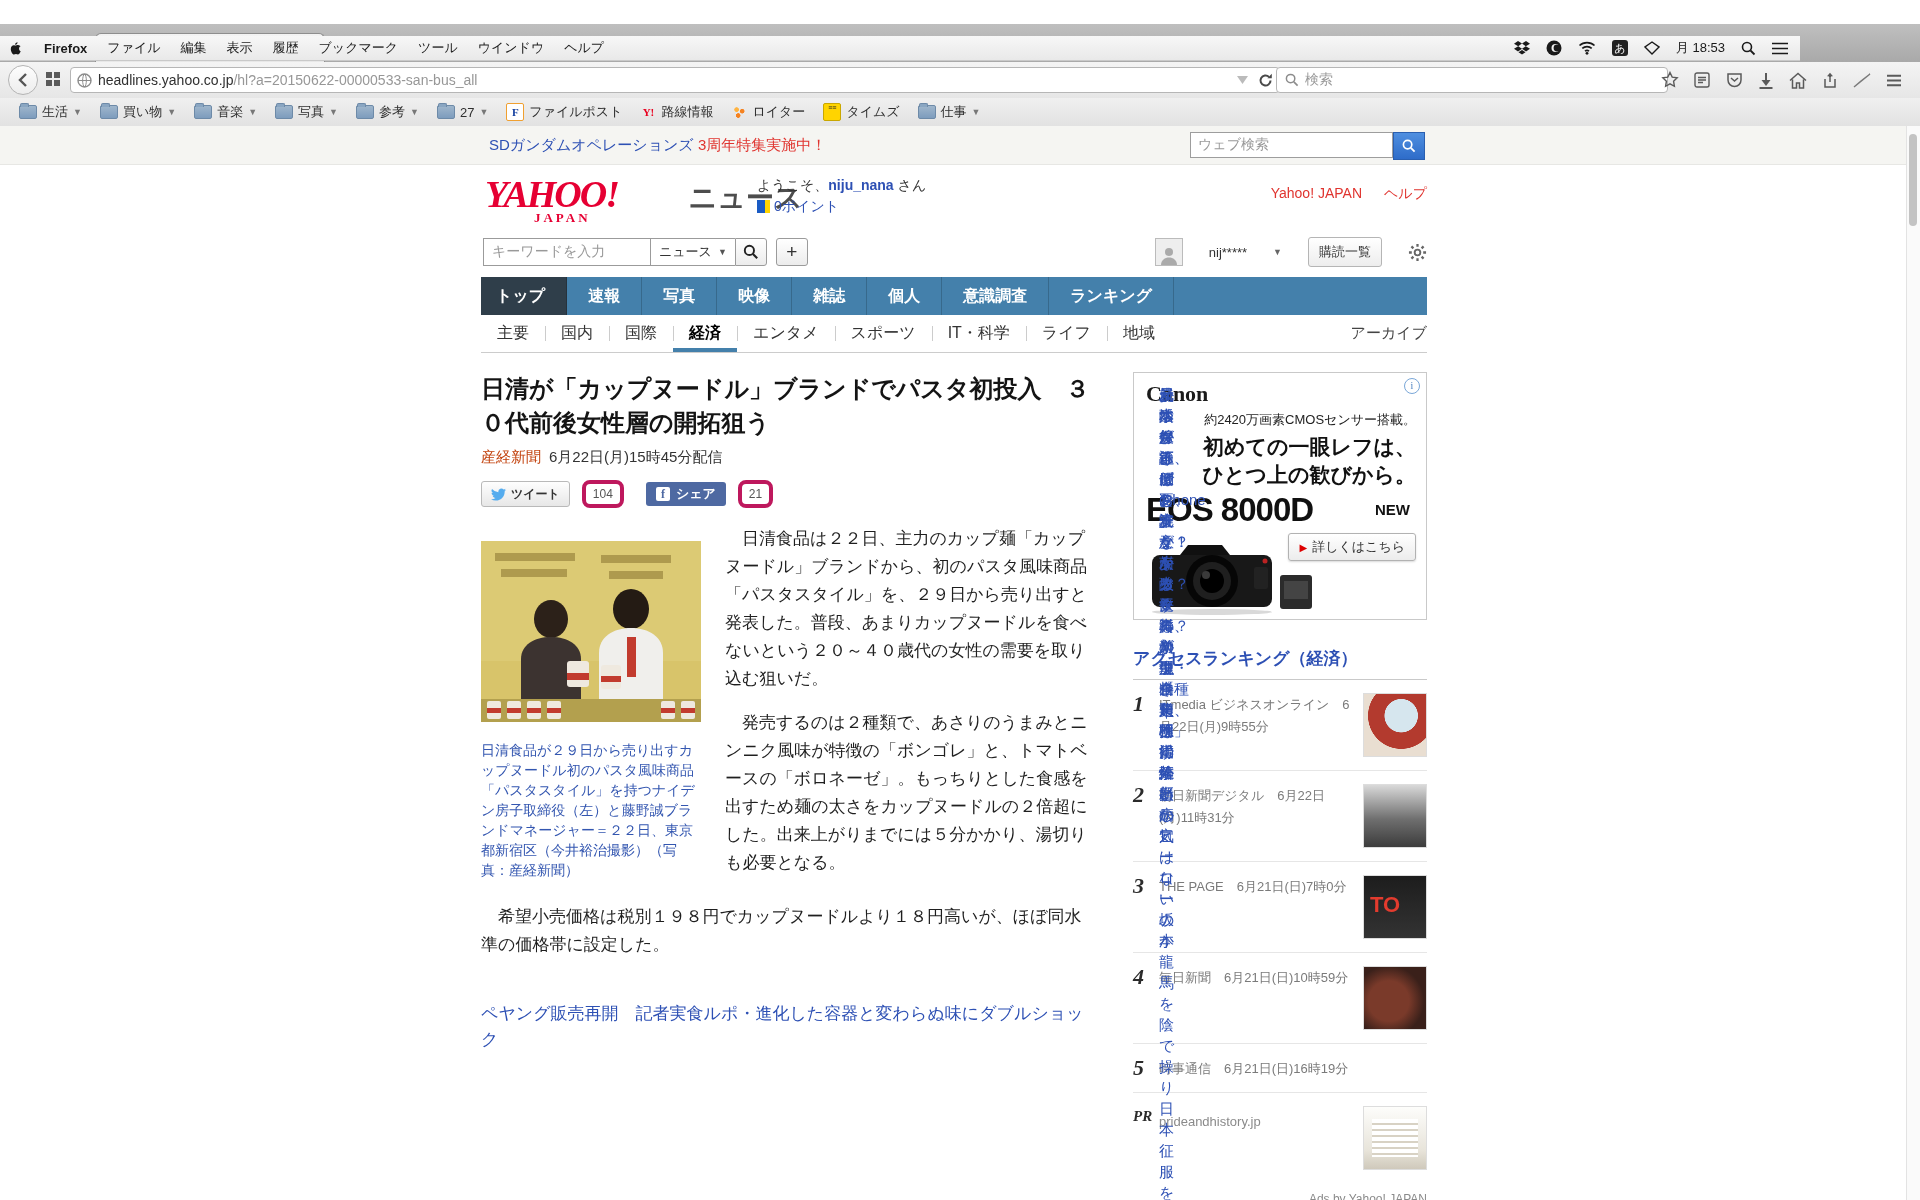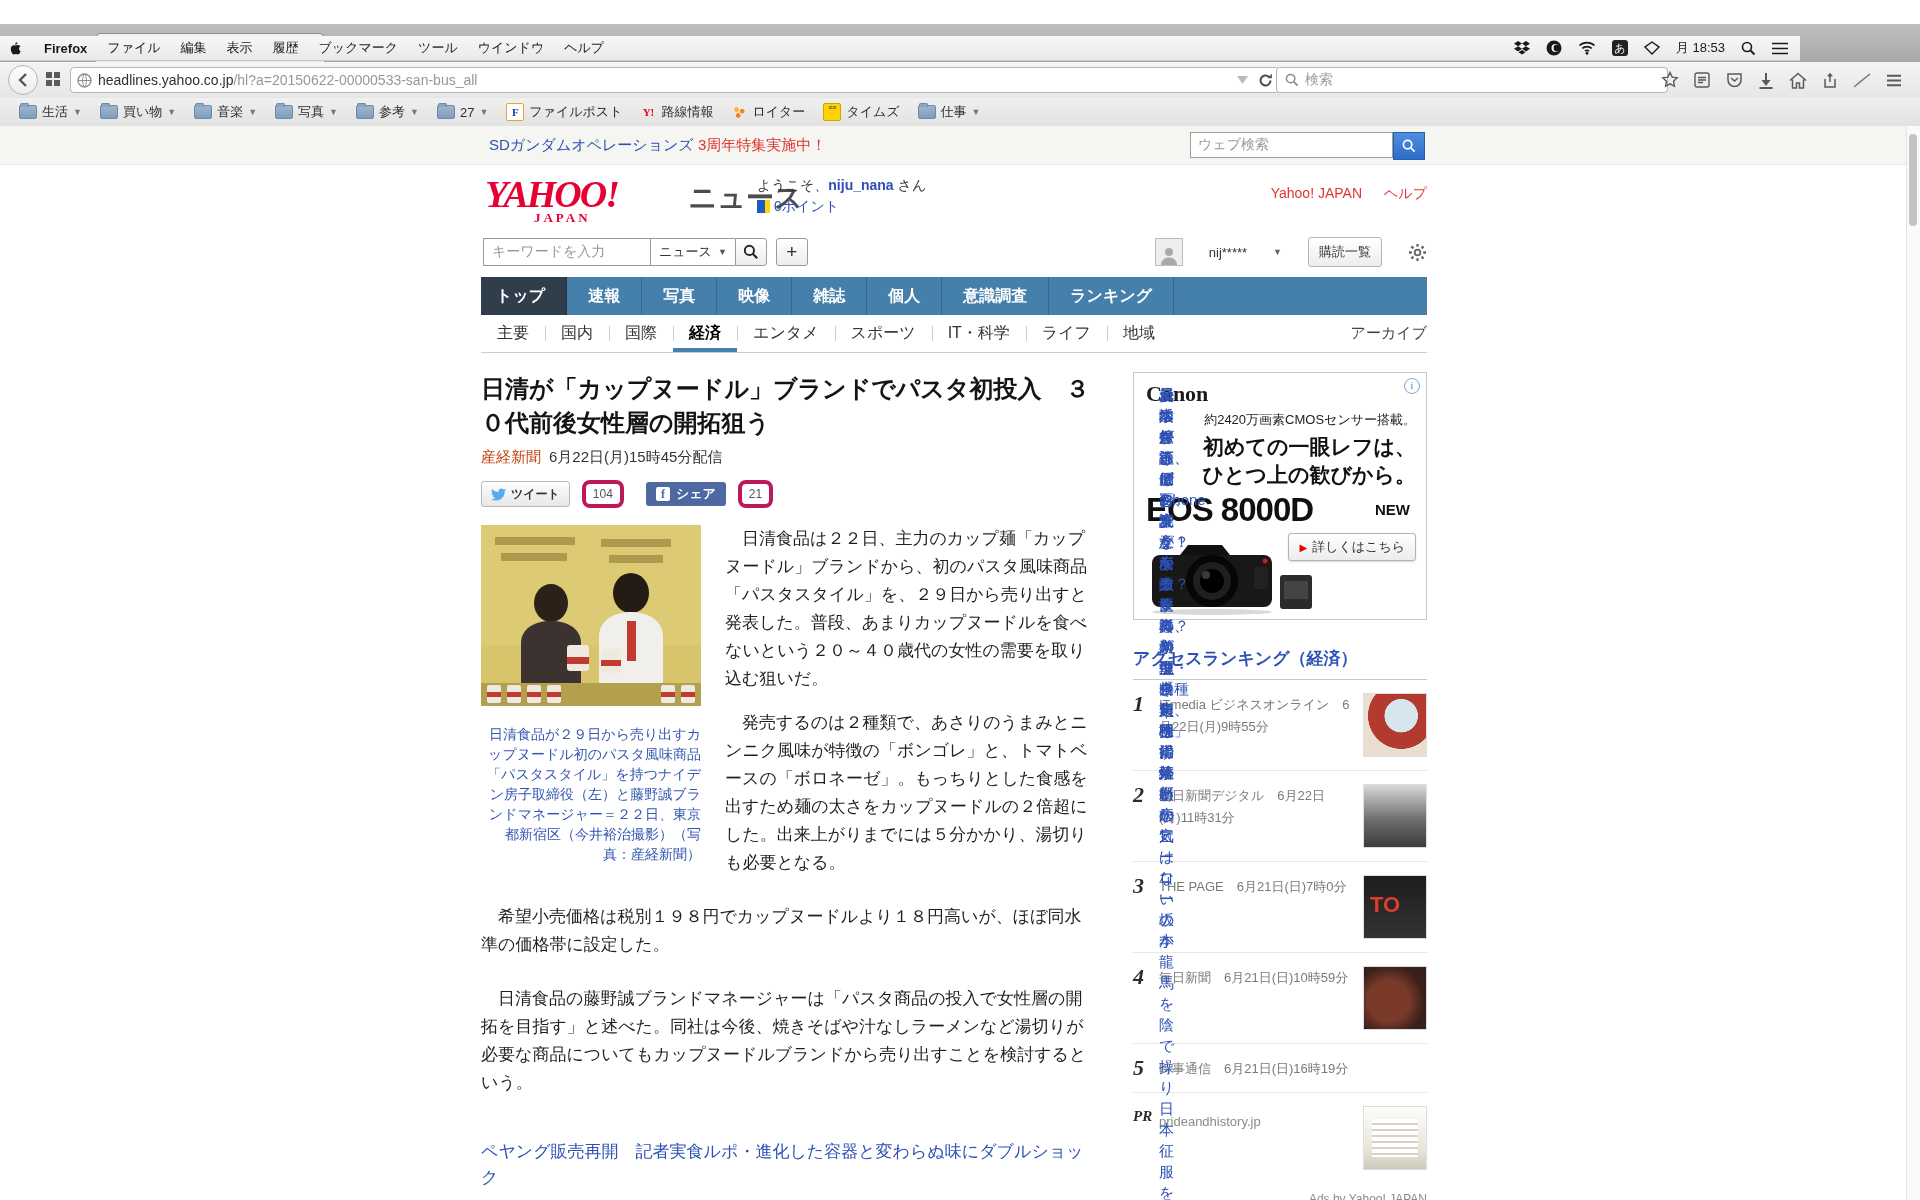--- a/index.html
+++ b/index.html
@@ -120,21 +120,21 @@
   #btnrow{margin-top:13px;display:flex;align-items:center;}
   .twbtn{display:flex;align-items:center;gap:5px;height:24px;padding:0 9px;border:1px solid #b9b9b9;border-radius:3px;
     background:linear-gradient(#fefefe,#e7e7e7);font-size:12px;color:#333;font-weight:bold;}
   .cnt{height:20px;display:flex;align-items:center;padding:0 7px;border:4px solid #be185d;background:#fff;
     font-size:12px;color:#555;margin-left:12px;border-radius:8px;}
   .fbbtn{display:flex;align-items:center;gap:6px;height:24px;padding:0 10px;border-radius:3px;margin-left:22px;
     background:#4e69a2;color:#fff;font-size:13px;font-weight:bold;}
   .fbbtn .f{font-family:"Liberation Serif",serif;font-weight:bold;background:#fff;color:#4e69a2;width:14px;height:14px;
     border-radius:2px;text-align:center;line-height:15px;font-size:12px;}
   #body{margin-top:17px;font-size:17px;line-height:28px;color:#1f1f1f;}
-  #figure{float:left;width:220px;margin:0 24px 10px 0;text-align:right;}
+  #figure{float:left;width:220px;margin:16px 24px 10px 0;}
   #figcap{margin-top:18px;font-size:14px;line-height:20px;color:#3356b0;}
   #body p{margin:0 0 16px 0;text-indent:1em;}
   #related{margin-top:42px;}
   #relhead{font-size:17px;font-weight:bold;color:#1a1a1a;margin-bottom:10px;}
   .rel{font-size:17px;line-height:26px;color:#2d50b4;}
   
   #sidebar{width:294px;margin-left:auto;}
   #ad{position:relative;height:246px;border:1px solid #c9c9c9;background:#fff;overflow:hidden;}
   #ad .brand{position:absolute;left:12px;top:8px;font-family:"Liberation Serif",serif;font-weight:bold;
     font-size:22px;color:#1a1a1a;letter-spacing:0;}
@@ -548,21 +548,20 @@
                 <rect x="66" y="167" width="14" height="5"></rect>
                 <rect x="180" y="167" width="14" height="5"></rect>
                 <rect x="200" y="167" width="14" height="5"></rect>
               </g>
           </svg>
           <figcaption id="figcap">日清食品が２９日から売り出すカップヌードル初のパスタ風味商品「パスタスタイル」を持つナイデン房子取締役（左）と藤野誠ブランドマネージャー＝２２日、東京都新宿区（今井裕治撮影）（写真：産経新聞）</figcaption>
         </figure>
         <p>日清食品は２２日、主力のカップ麺「カップヌードル」ブランドから、初のパスタ風味商品「パスタスタイル」を、２９日から売り出すと発表した。普段、あまりカップヌードルを食べないという２０～４０歳代の女性の需要を取り込む狙いだ。</p>
         <p>発売するのは２種類で、あさりのうまみとニンニク風味が特徴の「ボンゴレ」と、トマトベースの「ボロネーゼ」。もっちりとした食感を出すため麺の太さをカップヌードルの２倍超にした。出来上がりまでには５分かかり、湯切りも必要となる。</p>
         <p style="margin-top:26px;">希望小売価格は税別１９８円でカップヌードルより１８円高いが、ほぼ同水準の価格帯に設定した。</p>
-        <p style="margin-top:26px;">日清食品の藤野誠ブランドマネージャーは「パスタ商品の投入で女性層の開拓を目指す」と述べた。同社は今後、焼きそばや汁なしラーメンなど湯切りが必要な商品についてもカップヌードルブランドから売り出すことを検討するという。</p>
       </div>
 
       <div id="related">
         <div class="rel">ペヤング販売再開　記者実食ルポ・進化した容器と変わらぬ味にダブルショック</div>
 
       </div>
 
     </div>
 
     <div id="sidebar">

